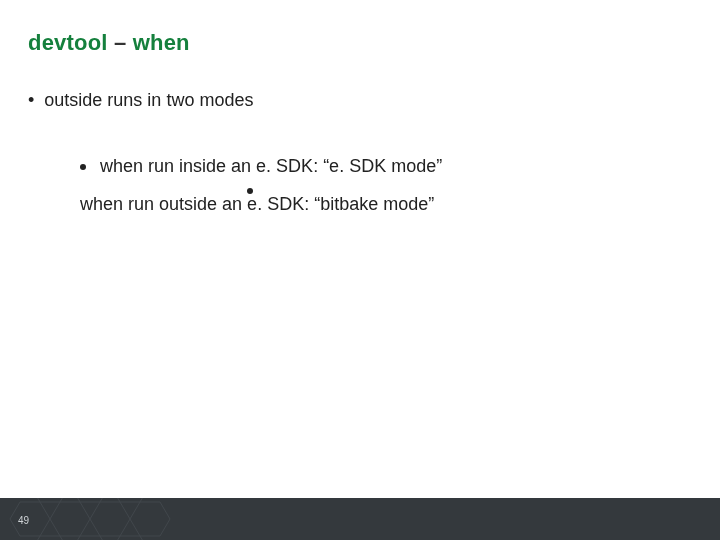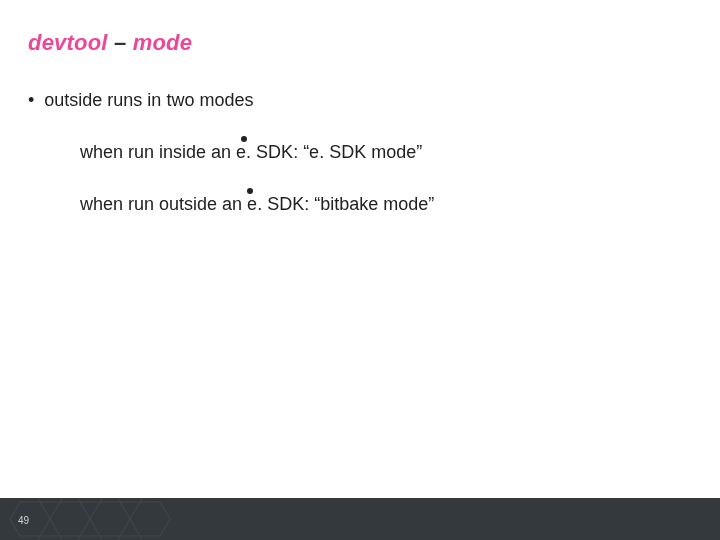--- a/index.html
+++ b/index.html
@@ -1,45 +1,45 @@
 <!DOCTYPE html>
 <html><head>
 <meta charset="utf-8">
 <style>
   * { margin: 0; padding: 0; box-sizing: border-box; }
   html, body { width: 720px; height: 540px; font-family: Arial, Helvetica, sans-serif; background: #fff; overflow: hidden; }
   .slide { position: relative; width: 720px; height: 540px; }
   .title { position: absolute; top: 30px; left: 28px; font-size: 22px; font-weight: bold; letter-spacing: 0.2px; }
-  .title .accent { color: #ec4899; font-style: italic; }
+  .title .accent { color: #15803d; }
   .title .dash { color: #333; }
   .bullet-l1 { position: absolute; left: 28px; display: flex; align-items: flex-start; font-size: 18px; color: #222; }
   .bullet-l1 .marker { font-size: 18px; line-height: 1.2; margin-right: 10px; }
   .bullet-l2 { position: absolute; left: 80px; display: flex; align-items: center; font-size: 18px; color: #222; }
   .bullet-l2 .dot { width: 6px; height: 6px; background: #222; border-radius: 50%; margin-right: 14px; flex-shrink: 0; }
   .footer { position: absolute; bottom: 0; left: 0; width: 720px; height: 42px; background: #34393d; }
   .hexes { position: absolute; left: 0; bottom: 0; width: 260px; height: 42px; opacity: 0.35; overflow: hidden; }
   .hexes svg { display: block; }
   .pagenum { position: absolute; left: 18px; bottom: 14px; font-size: 10px; color: #cfd3d6; }
   .credit { position: absolute; right: 18px; bottom: 14px; font-size: 10px; color: #cfd3d6; }
 </style>
 </head>
 <body>
 
 <div class="slide">
 
   <div class="title">
-    <span class="accent">devtool</span><span class="dash"> – </span><span class="accent">mode</span>
+    <span class="accent">devtool</span><span class="dash"> – </span><span class="accent">when</span>
   </div>
 
   <div class="bullet-l1" style="top: 90px;">
     <span class="marker">•</span>
     <span>outside runs in two modes</span>
   </div>
 
-  <div class="bullet-l2" style="top: 136px; flex-direction: column;">
+  <div class="bullet-l2" style="top: 156px;">
     <span class="dot"></span>
     <span>when run inside an e. SDK: “e. SDK mode”</span>
   </div>
 
   <div class="bullet-l2" style="top: 188px; flex-direction: column;">
     <span class="dot"></span>
     <span>when run outside an e. SDK: “bitbake mode”</span>
   </div>
 
   <div class="footer">

